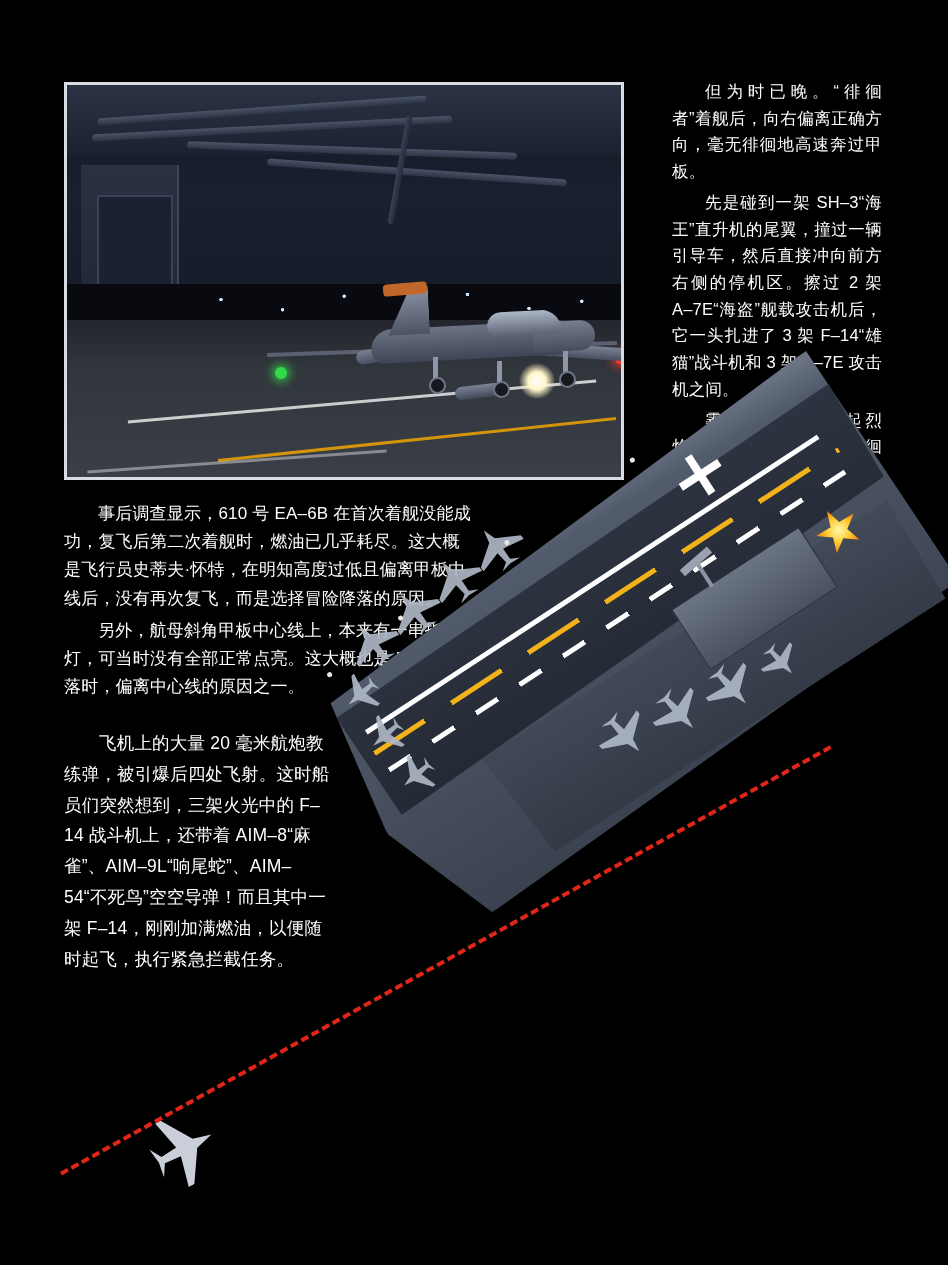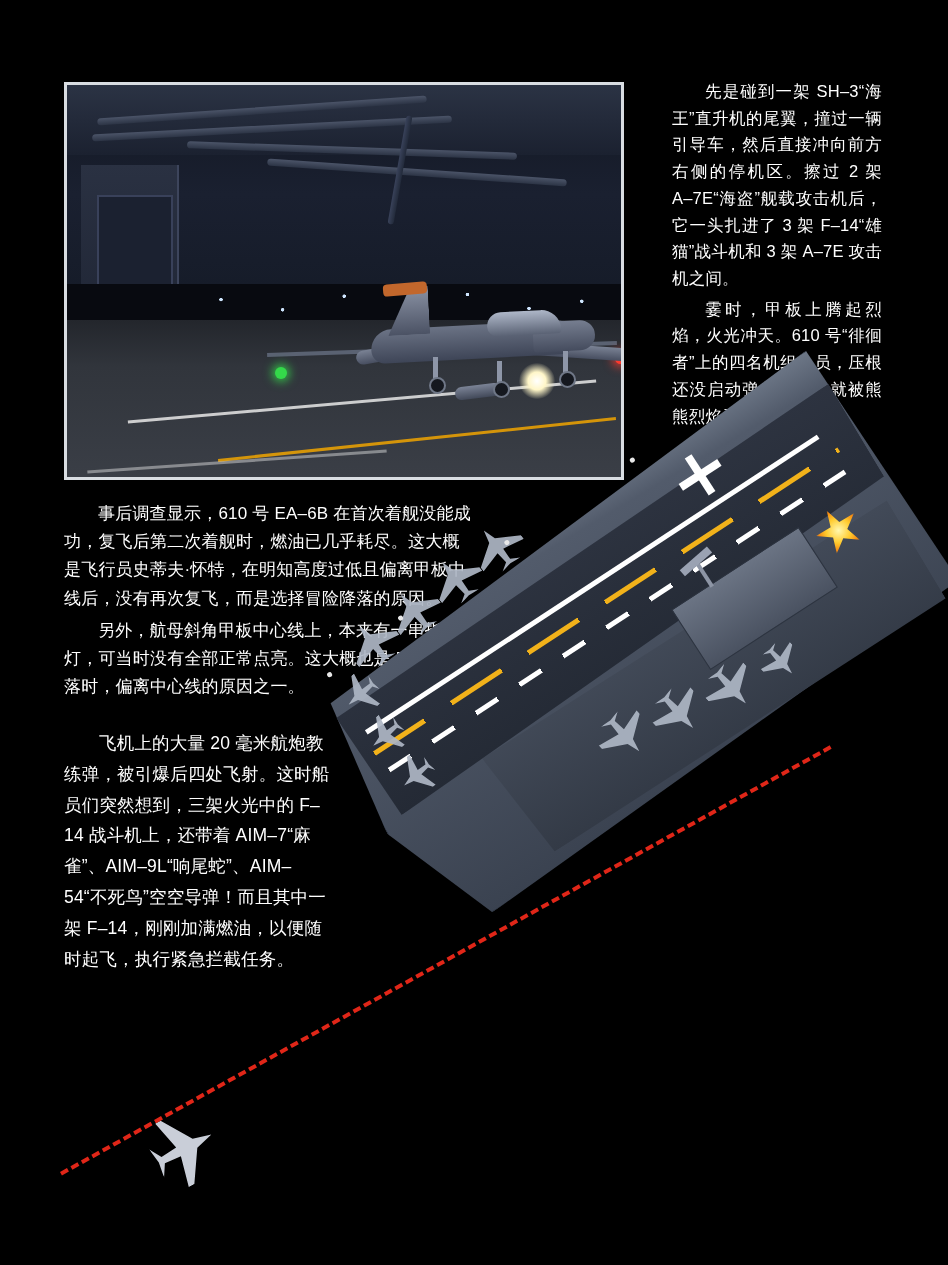--- a/index.html
+++ b/index.html
@@ -359,31 +359,32 @@
     <div class="gear g2"></div>
     <div class="gear g3"></div>
     <div class="wheel w1"></div>
     <div class="wheel w2"></div>
     <div class="wheel w3"></div>
   </div>
   <div class="flare"></div>
 </div>
 
 <div class="right-col">
+  <p>但为时已晚。“徘徊者”着舰后，向右偏离正确方向，毫无徘徊地高速奔过甲板。</p>
   <p>先是碰到一架 SH–3“海王”直升机的尾翼，撞过一辆引导车，然后直接冲向前方右侧的停机区。擦过 2 架 A–7E“海盗”舰载攻击机后，它一头扎进了 3 架 F–14“雄猫”战斗机和 3 架 A–7E 攻击机之间。</p>
   <p>霎时，甲板上腾起烈焰，火光冲天。610 号“徘徊者”上的四名机组人员，压根还没启动弹射座椅，就被熊熊烈焰吞噬。</p>
 </div>
 
 <div class="body-block" id="block-investigation">
   <p>事后调查显示，610 号 EA–6B 在首次着舰没能成功，复飞后第二次着舰时，燃油已几乎耗尽。这大概是飞行员史蒂夫·怀特，在明知高度过低且偏离甲板中线后，没有再次复飞，而是选择冒险降落的原因。</p>
   <p>另外，航母斜角甲板中心线上，本来有一串指示灯，可当时没有全部正常点亮。这大概也是 EA–6B 降落时，偏离中心线的原因之一。</p>
 </div>
 
 <div class="body-block" id="block-ammo">
-  <p>飞机上的大量 20 毫米航炮教练弹，被引爆后四处飞射。这时船员们突然想到，三架火光中的 F–14 战斗机上，还带着 AIM–7“麻雀”、AIM–9L“响尾蛇”、AIM–54“不死鸟”空空导弹！而且其中一架 F–14，刚刚加满燃油，以便随时起飞，执行紧急拦截任务。</p>
+  <p>飞机上的大量 20 毫米航炮教练弹，被引爆后四处飞射。这时船员们突然想到，三架火光中的 F–14 战斗机上，还带着 AIM–8“麻雀”、AIM–9L“响尾蛇”、AIM–54“不死鸟”空空导弹！而且其中一架 F–14，刚刚加满燃油，以便随时起飞，执行紧急拦截任务。</p>
 </div>
 
 <div class="carrier-wrap">
   <div class="carrier">
     <div class="hull"></div>
     <div class="deck-dark"></div>
     <div class="angled-deck"></div>
     <div class="runway-stripe rs1"></div>
     <div class="rs-yellow"></div>
     <div class="runway-stripe rs2"></div>

